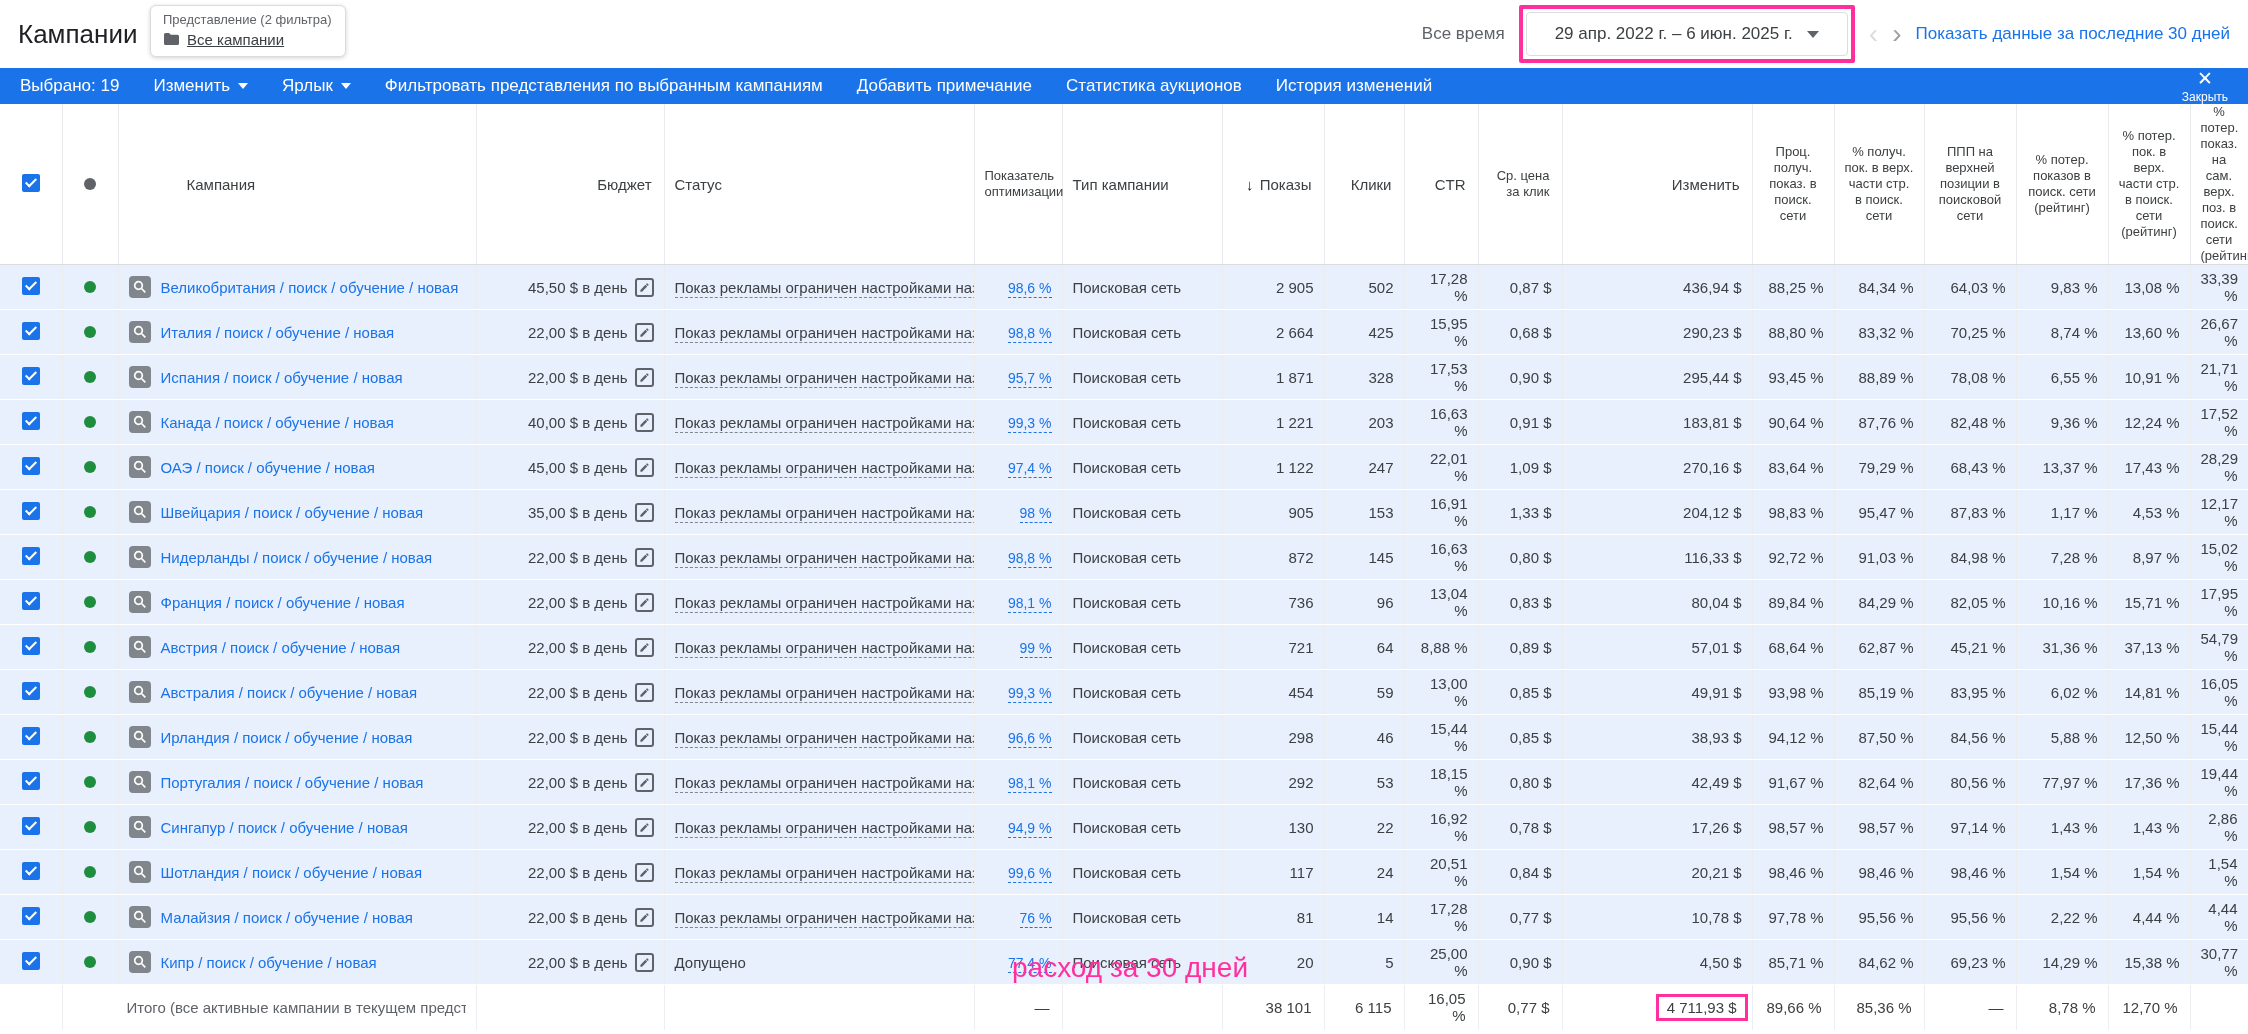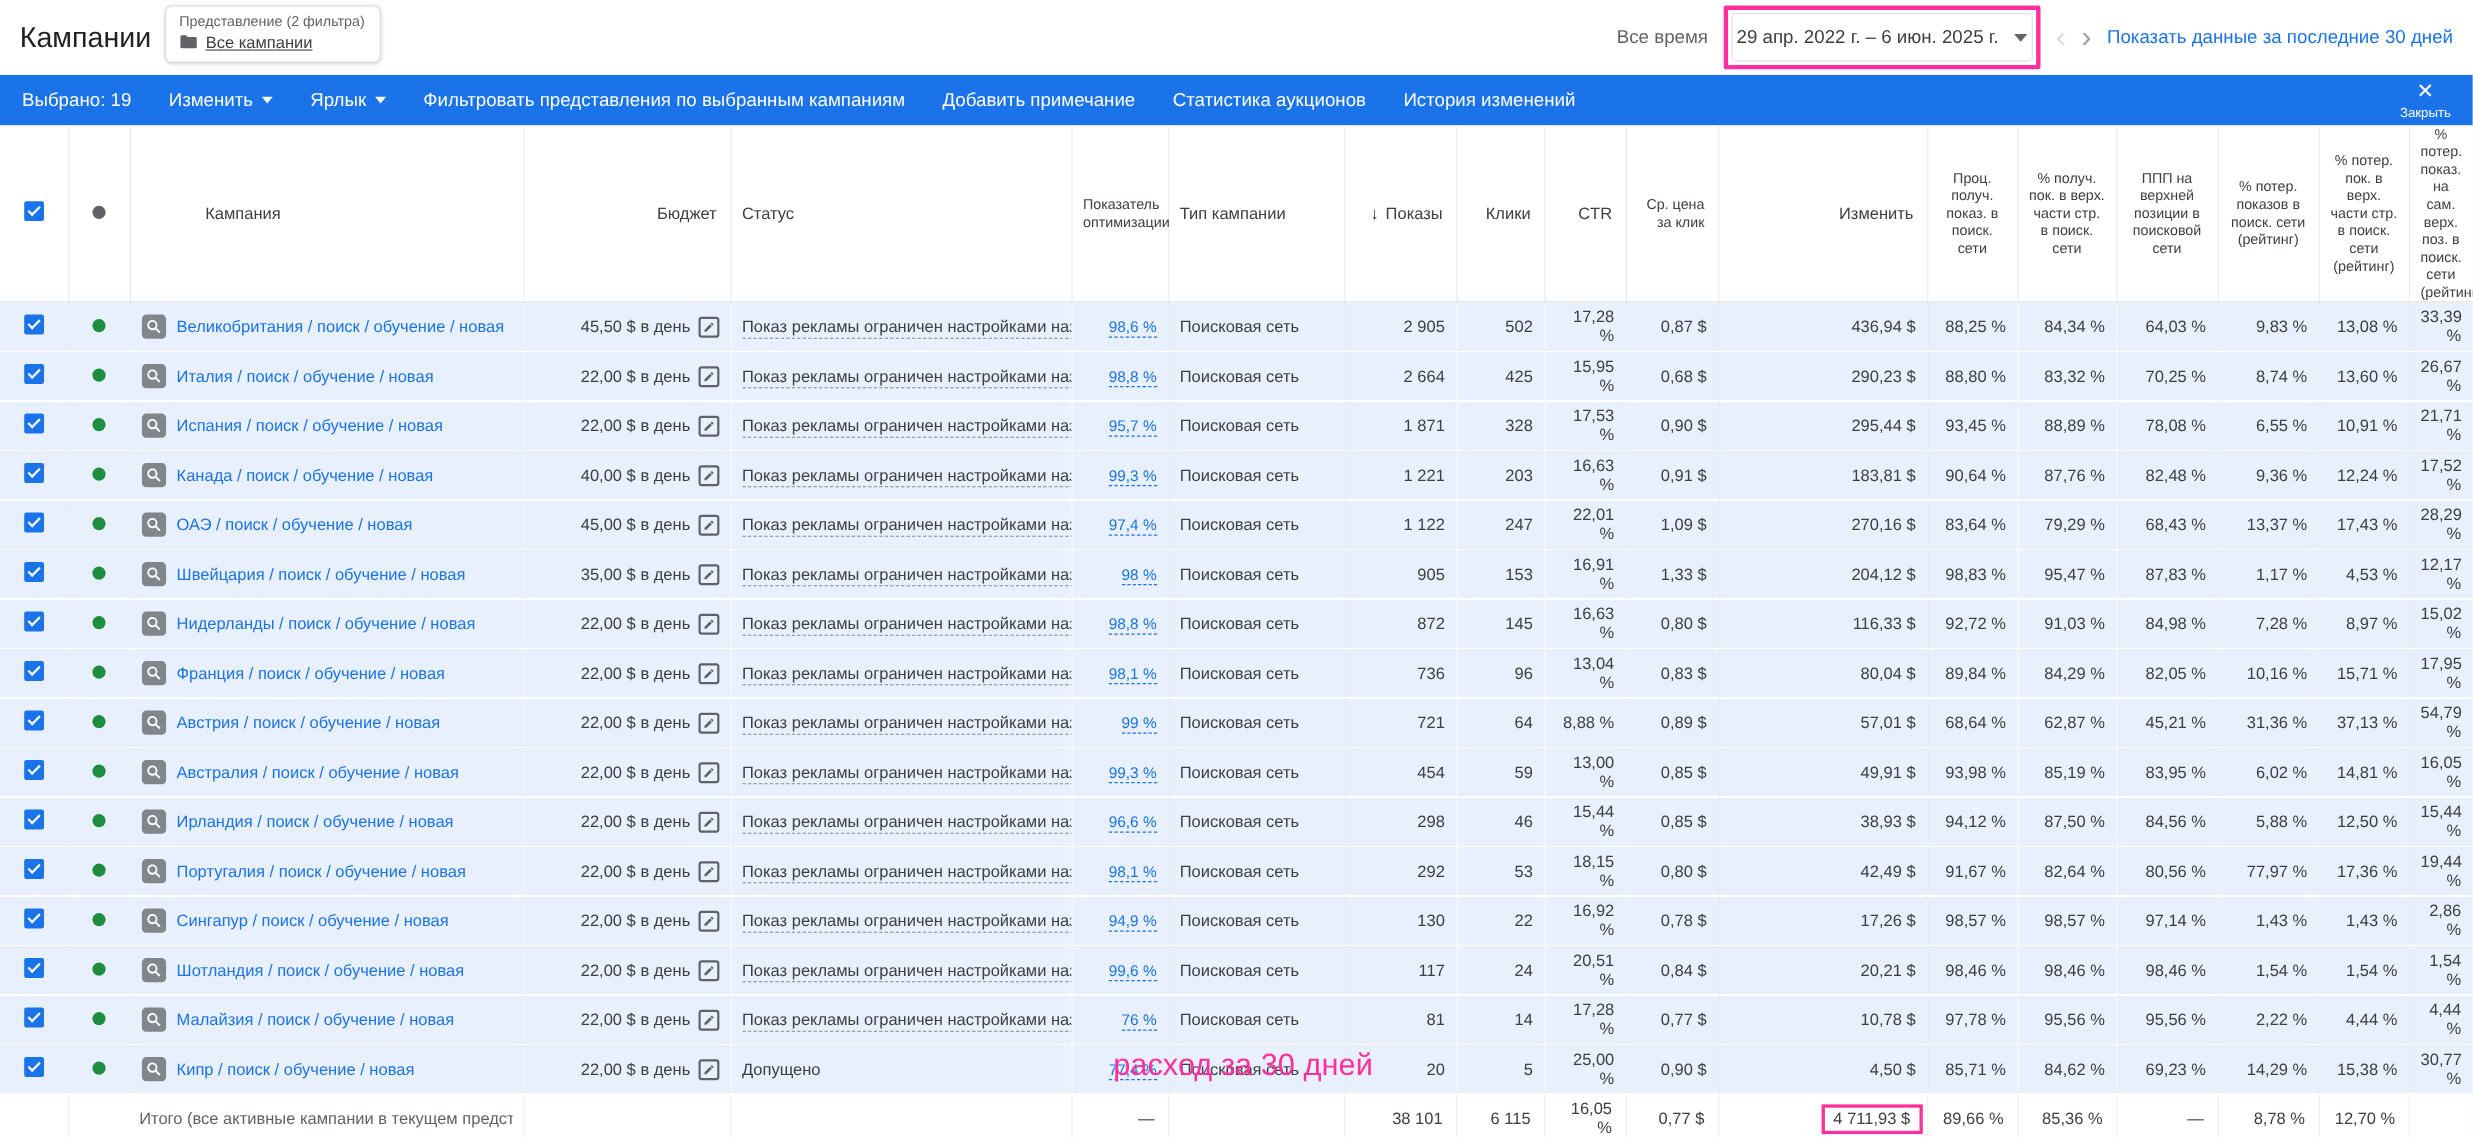--- a/index.html
+++ b/index.html
@@ -15,29 +15,29 @@
   .topbar { height:68px; display:flex; align-items:center; padding:0 18px; position:relative; background:#fff; }
   .page-title { font-size:26px; color:#202124; font-weight:400; }
   .view-chip { position:absolute; left:150px; top:5px; width:196px; background:#fff; border:1px solid var(--line);
                border-radius:6px; box-shadow:0 1px 4px rgba(0,0,0,.18); padding:6px 12px 8px; }
   .chip-caption { font-size:13px; color:var(--grey); white-space:nowrap; }
   .chip-value { font-size:15px; color:var(--ink); display:flex; align-items:center; gap:8px; margin-top:4px;text-decoration:underline; }
   .top-right { margin-left:auto; display:flex; align-items:center; gap:14px; }
   .all-time { color:var(--grey); font-size:17px; }
   .pink-wrap { border:4px solid var(--pink); padding:3px; display:inline-flex; border-radius:2px; }
   .date-btn { height:44px; border:1px solid var(--line); border-radius:4px; background:#fff; display:flex;
-              align-items:center; gap:14px; padding:0 4px; font-size:17px; color:var(--ink); cursor:pointer; }
+              align-items:center; gap:14px; padding:0 28px; font-size:17px; color:var(--ink); cursor:pointer; }
   .caret { width:0; height:0; border-left:6px solid transparent; border-right:6px solid transparent; border-top:7px solid var(--grey); }
   .nav-chev { font-size:28px; line-height:1; font-weight:400; }
   .nav-chev.disabled { color:#dadce0; }
   .nav-chev.enabled { color:#9aa0a6; }
   .link-30 { color:var(--blue); font-size:17px; text-decoration:none; white-space:nowrap; }
 
   
-  .bluebar { height:46px; background:var(--blue); color:#fff; display:flex; align-items:center; padding:0 20px; gap:34px; font-size:17px;justify-content:space-between; }
+  .bluebar { height:36px; background:var(--blue); color:#fff; display:flex; align-items:center; padding:0 20px; gap:34px; font-size:17px;justify-content:space-between; }
   .bluebar .tb-item { display:flex; align-items:center; gap:8px; white-space:nowrap; cursor:pointer; }
   .tb-caret { width:0; height:0; border-left:5px solid transparent; border-right:5px solid transparent; border-top:6px solid #fff; }
   .close-wrap { margin-left:auto; display:flex; flex-direction:column; align-items:center; gap:2px; cursor:pointer; }
   .close-x { font-size:19px; line-height:1; }
   .close-label { font-size:12px; }
 
   
   table { border-collapse:collapse; table-layout:fixed; width:2248px; }
   thead th { height:110px; background:#fff; border-bottom:1px solid var(--line); border-right:1px solid #e8eaed;
              vertical-align:middle; font-weight:400; color:var(--ink); font-size:15px; padding:0 10px; }

